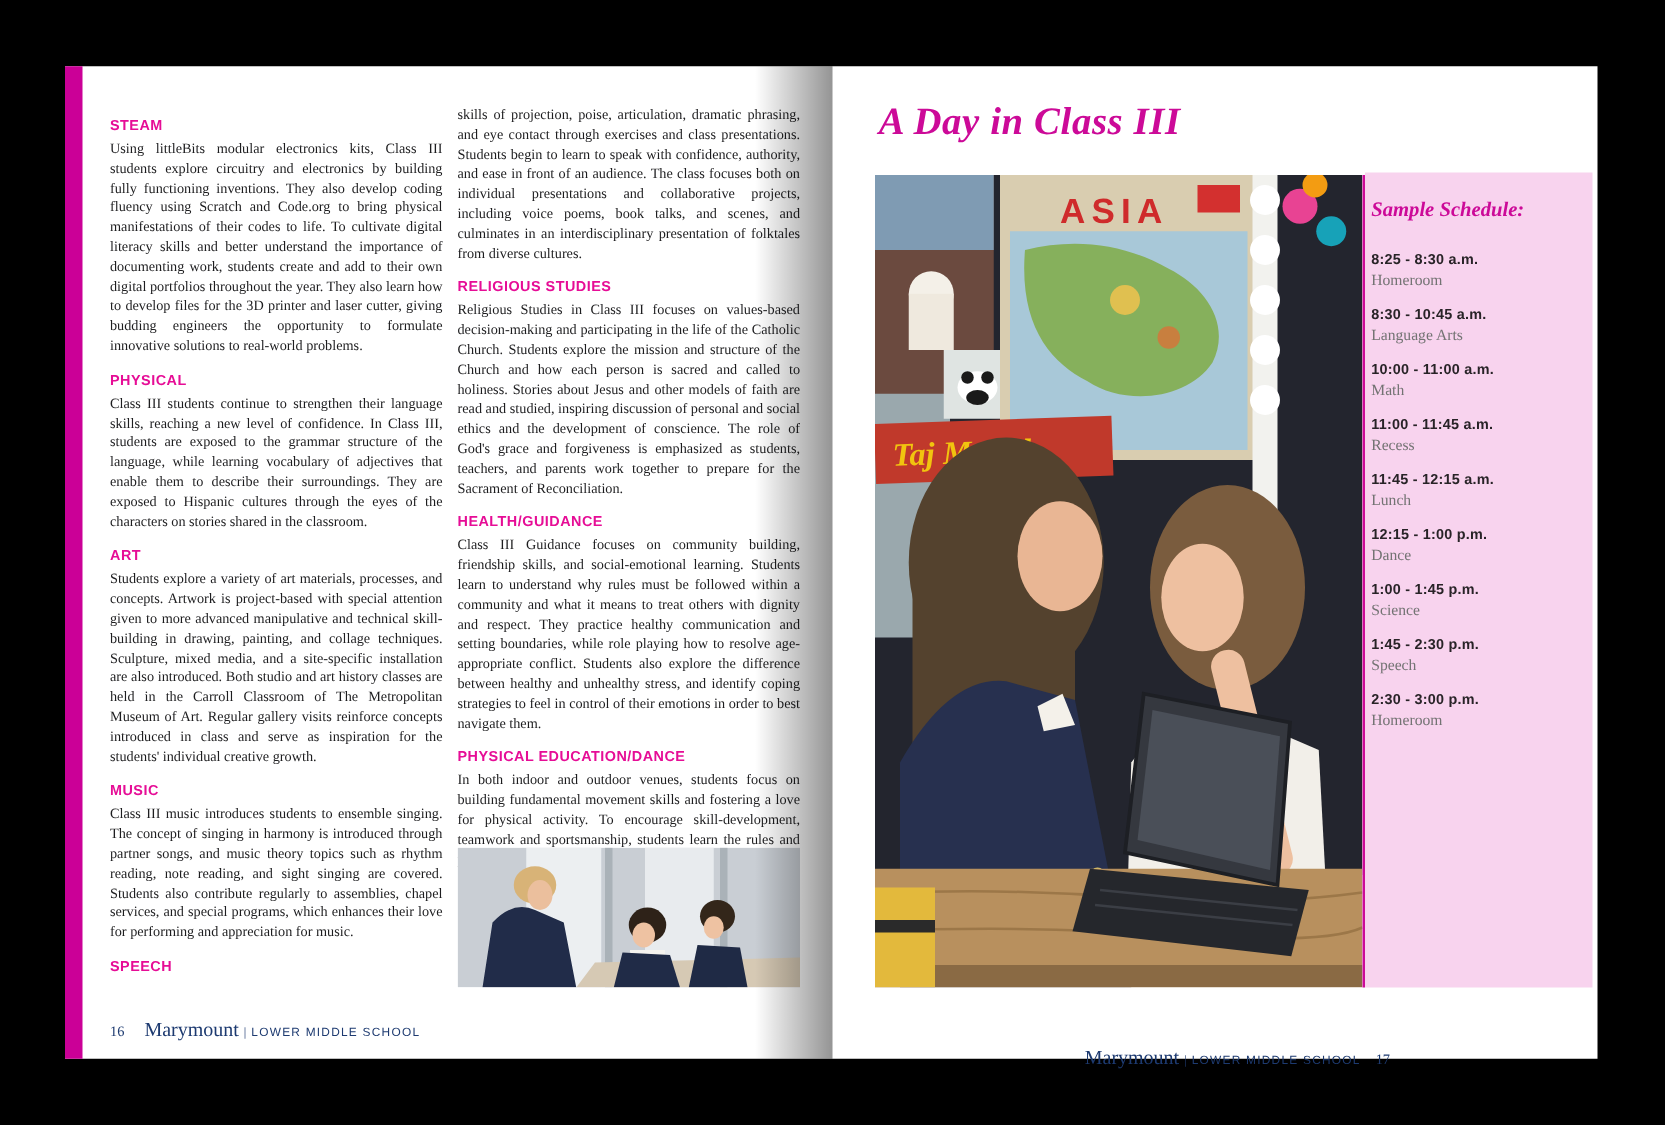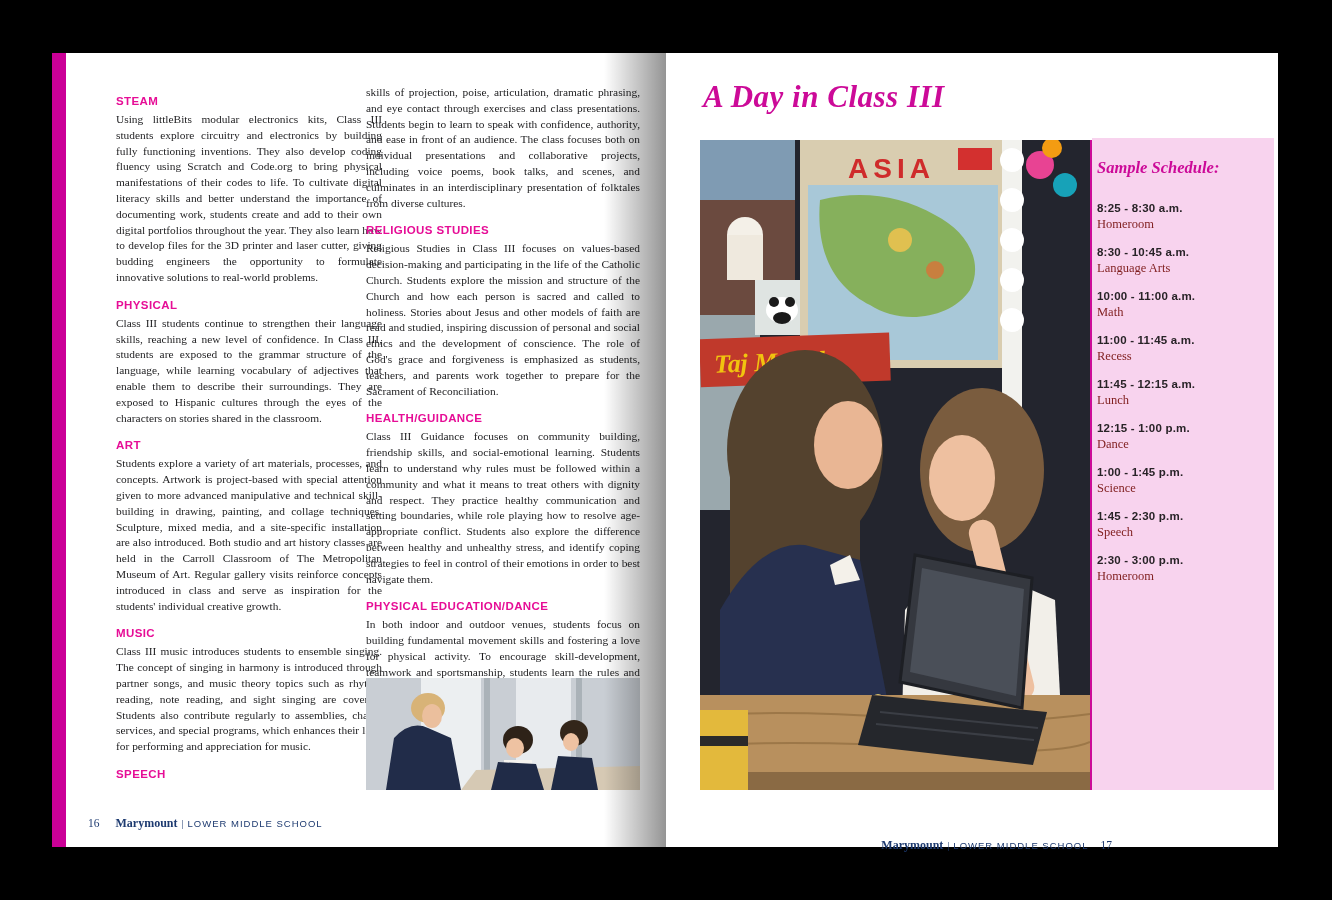--- a/index.html
+++ b/index.html
@@ -9,51 +9,51 @@
 
   
   .accent-strip { position:absolute; left:0; top:0; width:14px; height:794px; background:#cb0097; }
 
   
   .spine-shadow { position:absolute; left:552px; top:0; width:62px; height:794px;
                   background:linear-gradient(to right, rgba(0,0,0,0) 0%, rgba(0,0,0,0.42) 100%); }
 
   
   .col { position:absolute; top:30px; width:266px; }
-  .col-1 { left:36px;margin-left:28px; }
+  .col-1 { left:36px; }
   .col-2 { left:314px; width:274px; }
   .section { margin-bottom:13px; }
   .section-heading { font-family:"Liberation Sans", sans-serif; font-size:11.5px; font-weight:bold;
                      letter-spacing:0.4px; color:#e60d96; margin:12px 0 5px 0; }
   .body-text { font-size:11.4px; line-height:15.8px; color:#1d1d1f; text-align:justify; }
 
   .inline-photo { position:absolute; left:314px; top:625px; width:274px; height:112px; overflow:hidden; }
 
   
   .right-page { position:absolute; left:614px; top:0; width:484px; height:794px; }
   .page-title { position:absolute; left:37px; top:26px; font-size:31px; font-style:italic; font-weight:600;
                 color:#cc0a98; letter-spacing:0.5px; }
   .main-photo { position:absolute; left:34px; top:87px; width:390px; height:650px; overflow:hidden; }
   .panel-divider { position:absolute; left:424px; top:87px; width:2px; height:650px; background:#cc0a98; }
   .schedule-panel { position:absolute; left:426px; top:85px; width:182px; height:652px;
                     background:#f8d3ee; padding:20px 12px 0 5px; }
   .schedule-heading { font-size:16.5px; font-style:italic; font-weight:bold; color:#cc0a98; margin-bottom:23px; }
   .schedule-item { margin-bottom:13px; }
   .schedule-time { font-family:"Liberation Sans", sans-serif; font-size:11.5px; font-weight:bold;
                    color:#282327; line-height:15px; letter-spacing:0.2px; }
-  .schedule-subject { font-size:12.5px; color:#7f1d1d; line-height:16px; }
+  .schedule-subject { font-size:12.5px; color:#737373; line-height:16px; }
 
   
   .footer { position:absolute; top:763px; font-size:10px; color:#1d3a70; white-space:nowrap; }
   .footer-left { left:36px; }
   .footer-right { right:38px; text-align:right; }
   .footer .pgnum { font-weight:normal; font-size:11.5px; }
   .footer-left .pgnum { margin-right:16px; }
   .footer-right .pgnum { margin-left:12px; }
-  .footer .brand { font-weight:bold; font-size:12px; }
+  .footer .brand { font-weight:normal; font-size:16px; }
   .footer .sep { margin:0 4px; color:#1d3a70; }
   .footer .school { font-family:"Liberation Sans", sans-serif; font-size:9.5px; letter-spacing:1px; }
 </style>
 </head>
 <body>
 
 <div class="spread">
 
   <div class="accent-strip"></div>
 

